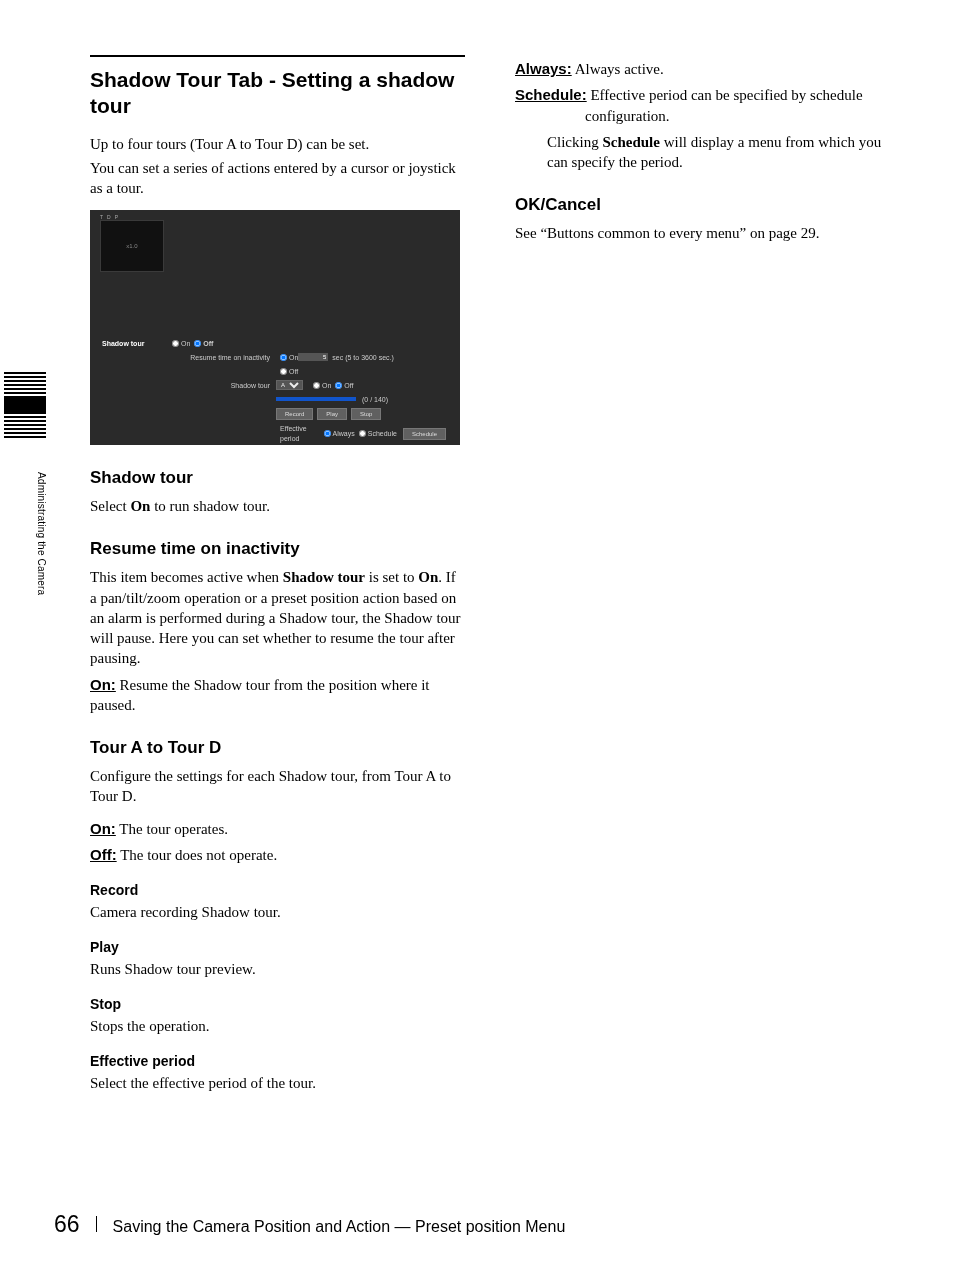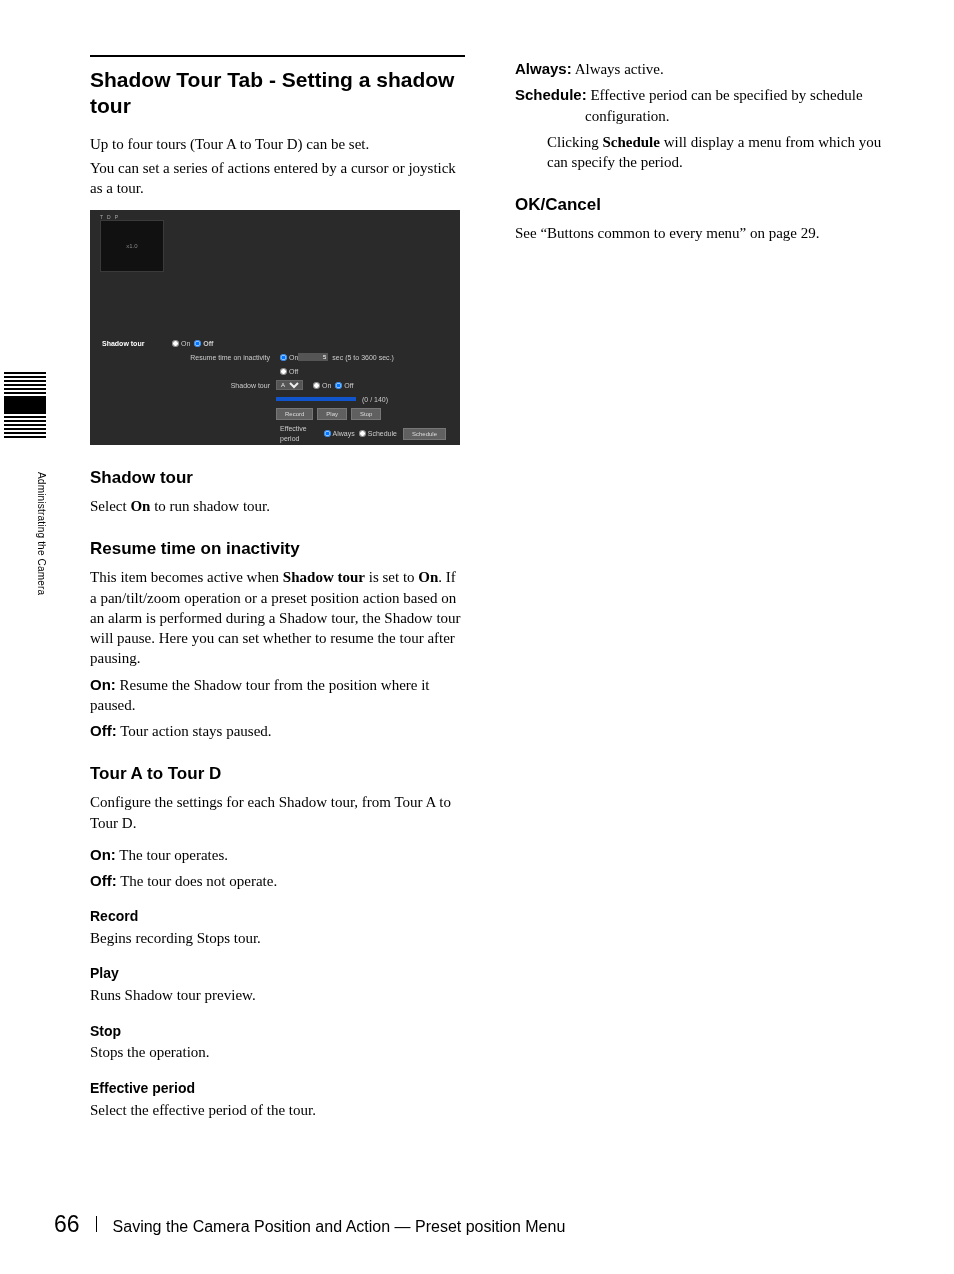--- a/index.html
+++ b/index.html
@@ -65,21 +65,21 @@
   h3 {
     font-family: Arial, Helvetica, sans-serif;
     font-weight: bold;
     font-size: 14px;
     margin: 16px 0 2px 0;
   }
   p { margin: 0 0 4px 0; }
   .b { font-weight: bold; }
   .indent { margin-left: 32px; }
   .def { margin: 6px 0; }
-  .def .b { font-family: Arial, "Times New Roman", serif; }
+  .def .b { font-family: Arial, "Times New Roman", serif; text-decoration: underline; }
 
   
   .panel {
     width: 370px;
     height: 235px;
     background: #2a2a2a;
     margin: 12px 0 18px 0;
     font-family: Arial, Helvetica, sans-serif;
     color: #ccc;
     font-size: 7px;
@@ -278,35 +278,32 @@
 
     <h2>Resume time on inactivity</h2>
     <p>
       <span>This item becomes active when </span><span class="b">Shadow tour</span><span> is set to </span><span class="b">On</span><span>. If a pan/tilt/zoom operation or a preset position action based on an alarm is performed during a Shadow tour, the Shadow tour will pause. Here you can set whether to resume the tour after pausing.</span>
     </p>
     <div class="def">
       <span class="b">On:</span>
       <span>Resume the Shadow tour from the position where it paused.</span>
     </div>
     <div class="def" style="padding-left:28px; text-indent:-28px;"></div>
-    <div class="def">
-      <span class="b">Off:</span><span> Tour action stays paused.</span>
-    </div>
 
     <h2>Tour A to Tour D</h2>
     <p>Configure the settings for each Shadow tour, from Tour A to Tour D.</p>
     <div class="def" style="margin-top:12px">
       <span class="b">On:</span><span> The tour operates.</span>
     </div>
     <div class="def">
       <span class="b">Off:</span><span> The tour does not operate.</span>
     </div>
 
     <h3>Record</h3>
-    <p>Begins recording Stops tour.</p>
+    <p>Camera recording Shadow tour.</p>
 
     <h3>Play</h3>
     <p>Runs Shadow tour preview.</p>
 
     <h3>Stop</h3>
     <p>Stops the operation.</p>
 
     <h3>Effective period</h3>
     <p>Select the effective period of the tour.</p>
   </div>

